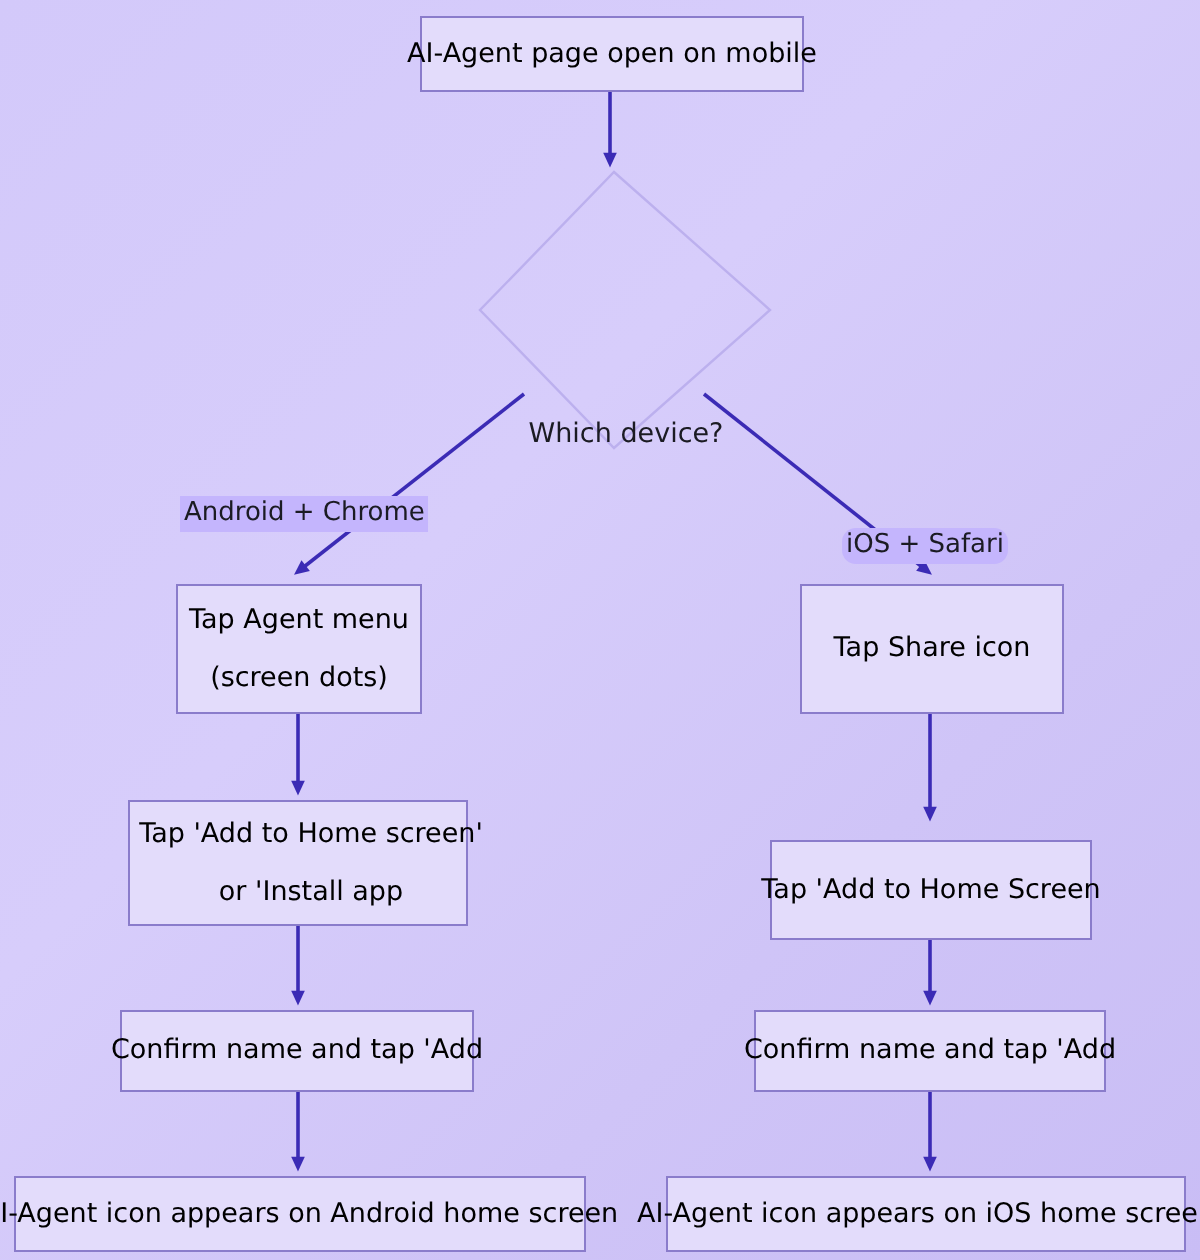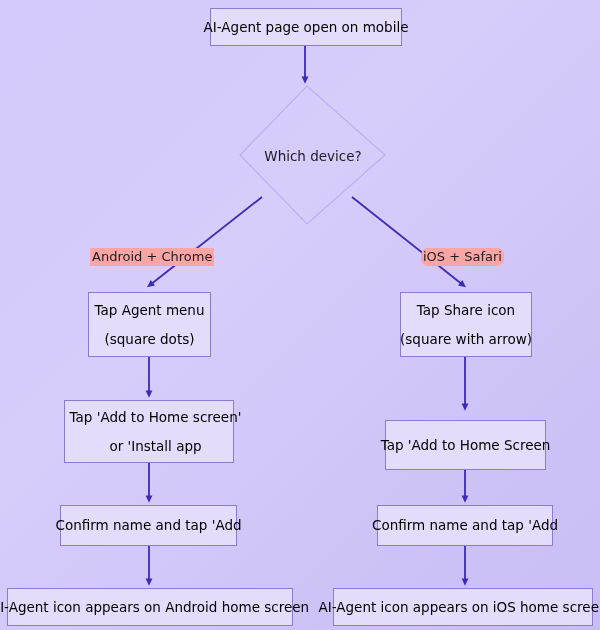--- a/index.html
+++ b/index.html
@@ -51,30 +51,30 @@
     position: absolute;
     z-index: 3;
   }
   .diamond-label {
     position: absolute;
     left: 0;
     top: 0;
     width: 100%;
     height: 100%;
     display: flex;
-    align-items: center;
+    align-items: flex-end;
     justify-content: center;
     font-size: 13.5px;
     color: #1b1b23;
     white-space: nowrap;
   }
   .edge-label {
     position: absolute;
     z-index: 4;
-    background: #fca5a5;
+    background: #c4b5fd;
     color: #1b1b23;
     font-size: 13px;
     line-height: 1.2;
     padding: 1px 2px;
     white-space: nowrap;
   }
 </style>
 </head>
 <body>
 
@@ -108,43 +108,42 @@
     <span class="line">AI-Agent page open on mobile</span>
   </div>
 
   <div class="diamond-wrap" style="left:240px; top:86px; width:146px; height:139px;">
     <div class="diamond-label">
       <span>Which device?</span>
     </div>
   </div>
 
   <div class="edge-label" style="left:90px; top:248px;">Android + Chrome</div>
-  <div class="edge-label" style="left:421px; top:248px;border-radius:7px;">iOS + Safari</div>
+  <div class="edge-label" style="left:421px; top:264px;border-radius:7px;">iOS + Safari</div>
 
   <div class="node two-line" style="left:88px; top:292px; width:123px; height:65px;">
     <span class="line">Tap Agent menu</span>
-    <span class="line">(square dots)</span>
+    <span class="line">(screen dots)</span>
   </div>
 
   <div class="node two-line" style="left:64px; top:400px; width:170px; height:63px;padding-left:13px;">
     <span class="line">Tap 'Add to Home screen'</span>
     <span class="line">or 'Install app</span>
   </div>
 
   <div class="node" style="left:60px; top:505px; width:177px; height:41px;">
     <span class="line">Confirm name and tap 'Add</span>
   </div>
 
   <div class="node" style="left:7px; top:588px; width:286px; height:38px;">
     <span class="line">AI-Agent icon appears on Android home screen</span>
   </div>
 
   <div class="node two-line" style="left:400px; top:292px; width:132px; height:65px;">
     <span class="line">Tap Share icon</span>
-    <span class="line">(square with arrow)</span>
   </div>
 
   <div class="node" style="left:385px; top:420px; width:161px; height:50px;">
     <span class="line">Tap 'Add to Home Screen</span>
   </div>
 
   <div class="node" style="left:377px; top:505px; width:176px; height:41px;">
     <span class="line">Confirm name and tap 'Add</span>
   </div>
 

